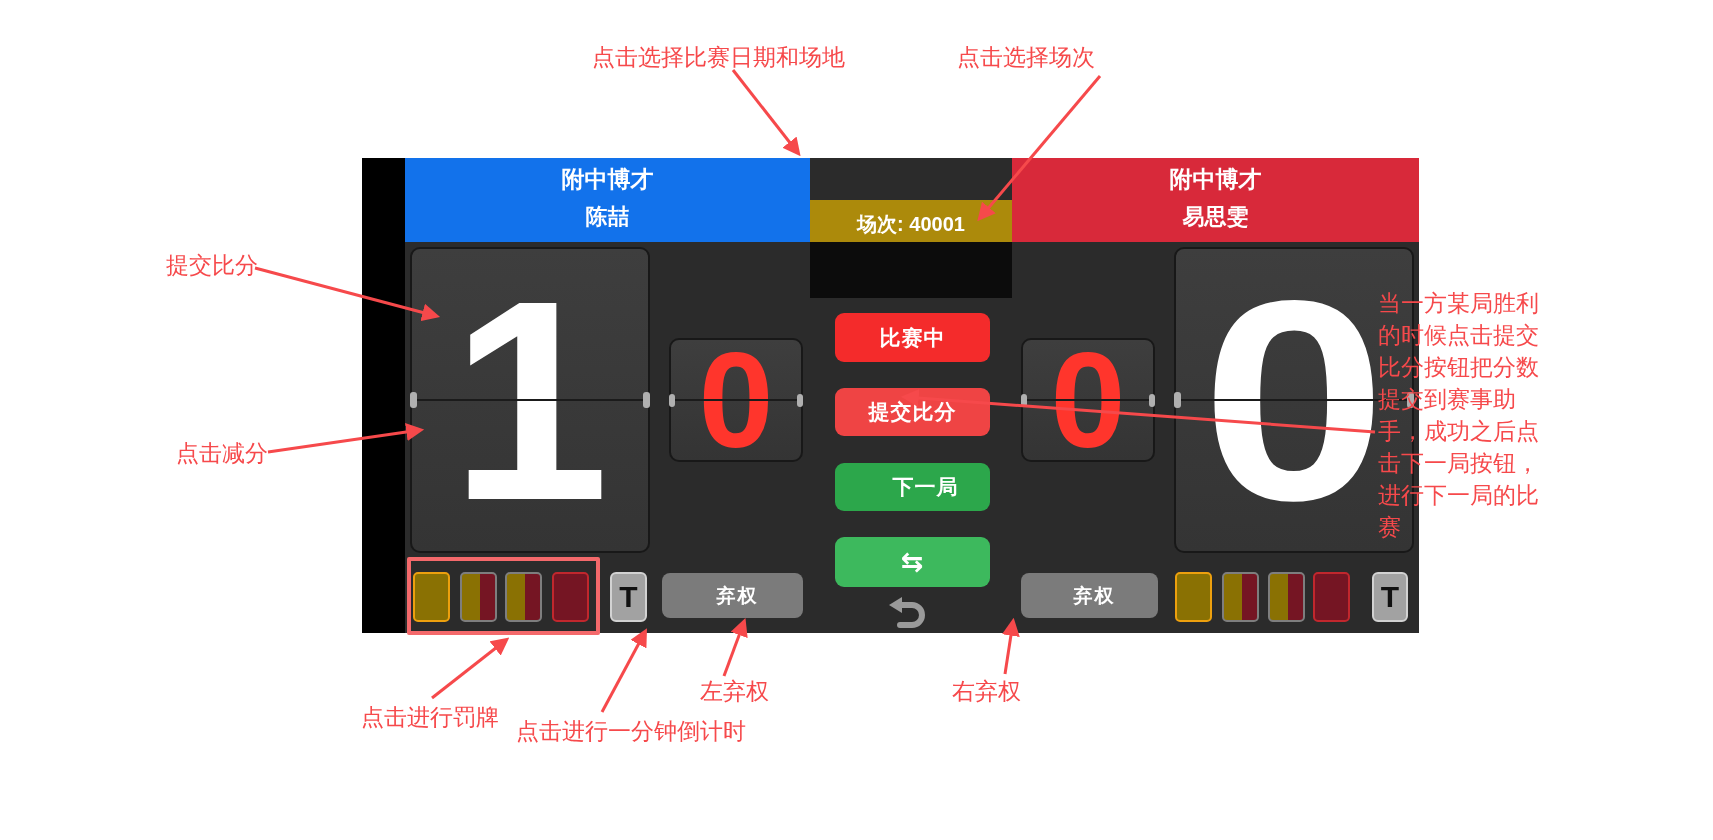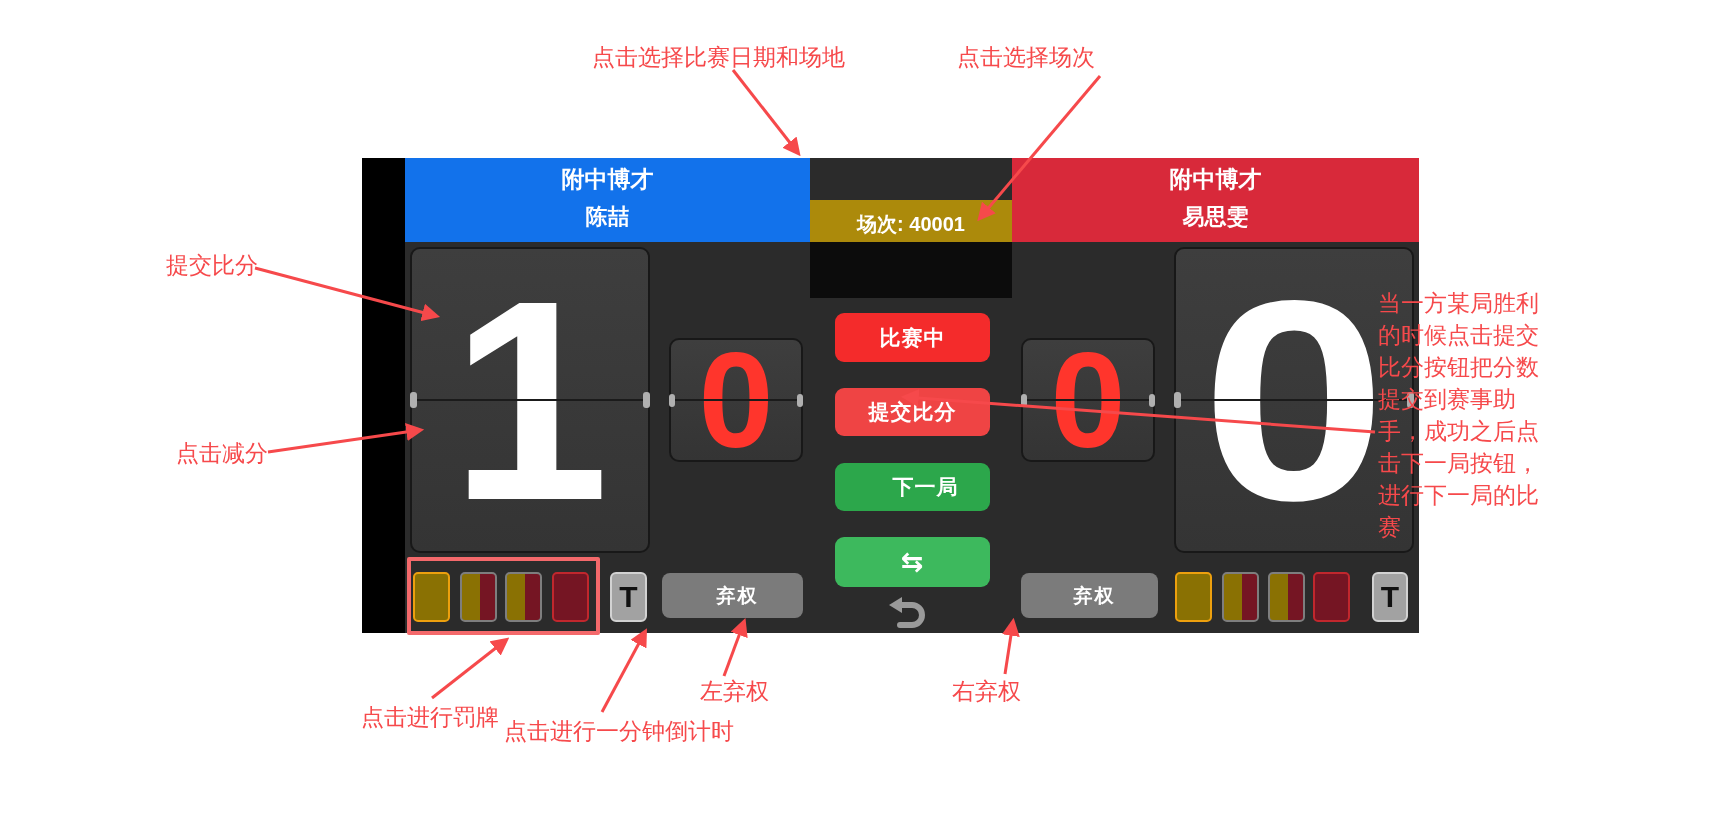--- a/index.html
+++ b/index.html
@@ -147,21 +147,21 @@
 </div>
 
 <div id="cards-highlight" class="abs"></div>
 
 <div class="anno" style="left:592px;top:42px;">点击选择比赛日期和场地</div>
 <div class="anno" style="left:957px;top:42px;">点击选择场次</div>
 <div class="anno" style="left:166px;top:250px;">提交比分</div>
 <div class="anno" style="left:176px;top:438px;">点击减分</div>
 <div class="anno anno-par" style="left:1378px;top:287px;">当一方某局胜利的时候点击提交比分按钮把分数提交到赛事助手，成功之后点击下一局按钮，进行下一局的比赛</div>
 <div class="anno" style="left:345px;top:702px;margin-left:16px;">点击进行罚牌</div>
-<div class="anno" style="left:504px;top:716px;">点击进行一分钟倒计时</div>
+<div class="anno" style="left:516px;top:716px;">点击进行一分钟倒计时</div>
 <div class="anno" style="left:700px;top:676px;">左弃权</div>
 <div class="anno" style="left:952px;top:676px;">右弃权</div>
 
 <svg id="arrow-layer" class="abs">
   <defs>
     <marker id="ah" markerWidth="6" markerHeight="6" refX="4.6" refY="3" orient="auto" markerUnits="strokeWidth">
       <path d="M0,0 L6,3 L0,6 z" fill="#f6494b"></path>
     </marker>
   </defs>
   <line x1="733" y1="70" x2="798" y2="153" stroke="#f6494b" stroke-width="3" marker-end="url(#ah)"></line>

